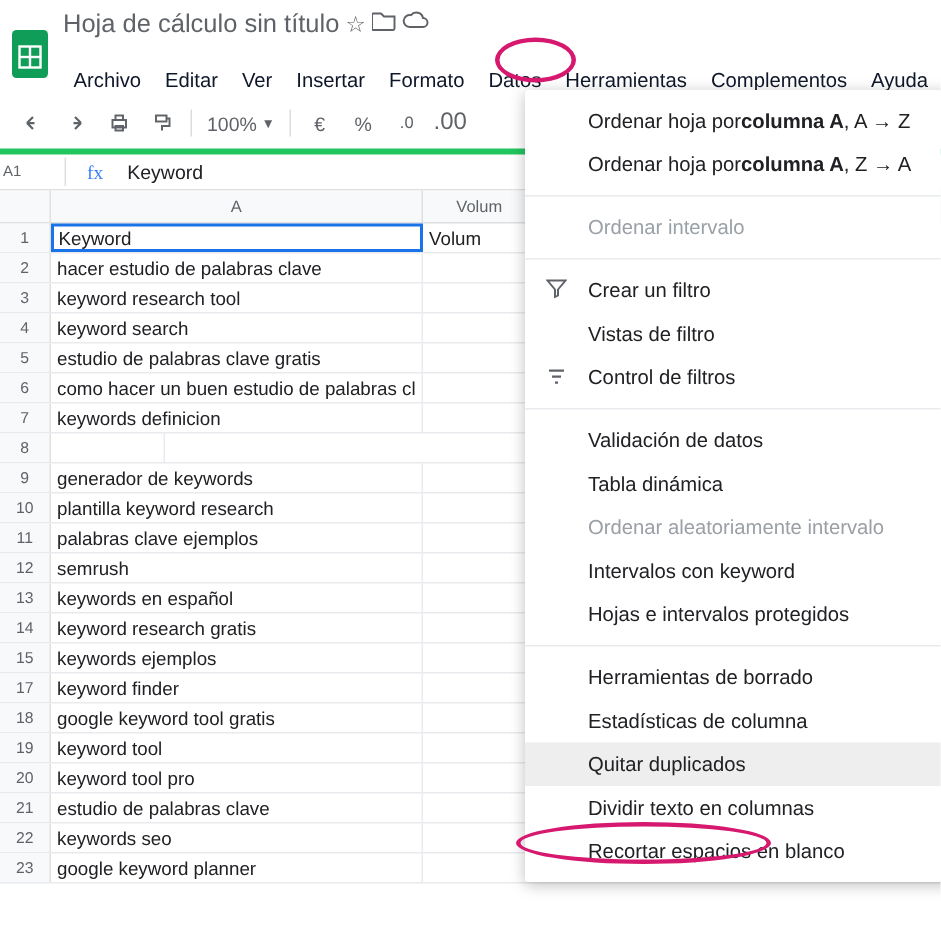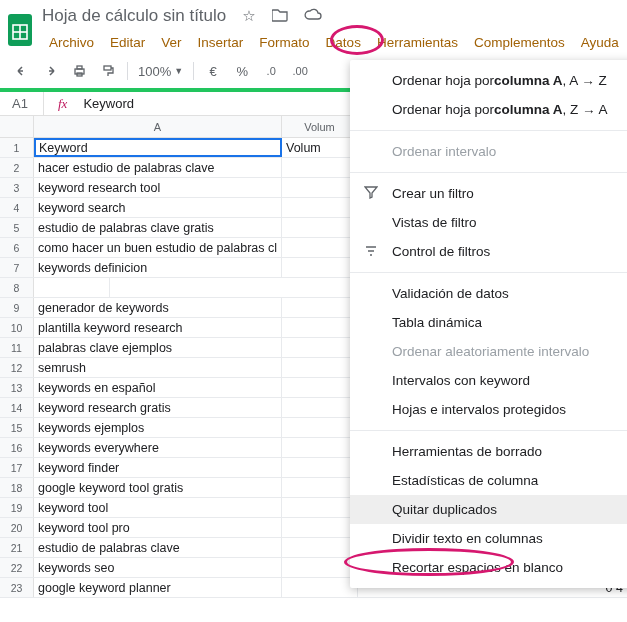--- a/index.html
+++ b/index.html
@@ -2,32 +2,32 @@
 <html><head>
 <meta charset="utf-8">
 <style>
 *{box-sizing:border-box;margin:0;padding:0}
 body{font-family:Arial,sans-serif;font-size:13px;color:#202124;background:#fff;width:627px;height:622px;overflow:hidden;position:relative}
 .header{padding:6px 8px 0 8px}
 .title-row{display:flex;align-items:center;gap:10px}
 .logo{width:26px;height:36px;display:flex;align-items:center;justify-content:center}
 .logo svg{width:24px;height:32px}
 .title-area{flex:1}
-.title-line{display:flex;align-items:center;gap:16px;color:#5f6368;font-size:17px;margin-bottom:2px}
+.title-line{display:flex;align-items:center;gap:4px;color:#5f6368;font-size:17px;margin-bottom:2px}
 .star-icon,.move-icon,.cloud-icon{color:#5f6368;font-size:15px;cursor:pointer}
-.menubar{display:flex;gap:2px;font-size:13.5px;color:#a16207;margin-top:5px}
+.menubar{display:flex;gap:2px;font-size:13.5px;color:#0f172a;margin-top:16px}
 .menu-item{padding:4px 7px;border-radius:4px;cursor:pointer;position:relative}
 .menu-item.active{background:#e6f4ea00}
 .toolbar{display:flex;align-items:center;gap:3px;padding:4px 8px;border-bottom:4px solid #22c55e;color:#5f6368;font-size:13px}
 .tbtn{width:26px;height:26px;display:flex;align-items:center;justify-content:center;cursor:pointer;border-radius:3px}
 .tsep{width:1px;height:18px;background:#dadce0;margin:0 3px}
 .zoom{padding:0 4px;display:flex;align-items:center;gap:3px;cursor:pointer}
 .fx-row{display:flex;align-items:center;border-bottom:1px solid #e0e0e0;font-size:13px;color:#5f6368}
-.name-box{width:44px;padding:4px 12px;border-right:1px solid #e0e0e0;font-size:13px}
-.fx-sym{padding:0 14px;font-style:italic;font-family:serif;color:#be185d}
+.name-box{width:44px;padding:4px 2px;border-right:1px solid #e0e0e0;font-size:10px}
+.fx-sym{padding:0 14px;font-family:serif;color:#3b82f6}
 .fx-val{padding:4px 2px;color:#202124}
 .grid{position:relative}
 .colheads{display:flex;height:22px;background:#f8f9fa;border-bottom:1px solid #e0e0e0}
 .corner{width:34px;border-right:1px solid #e0e0e0}
 .ch{border-right:1px solid #e0e0e0;display:flex;align-items:center;justify-content:center;color:#5f6368;font-size:11px}
 .ch.A{width:248px}
 .ch.B{width:76px}
 .ch.rest{flex:1}
 .rows{}
 .row{display:flex;height:20px;border-bottom:1px solid #e8eaed}
@@ -117,21 +117,21 @@
     </div>
   <div class="tsep"></div>
   <div class="zoom">
       <span>100%</span> 
       <span style="font-size:9px">▼</span>
     </div>
   <div class="tsep"></div>
   <div class="tbtn">€</div>
   <div class="tbtn">%</div>
   <div class="tbtn" style="font-size:11px">.0</div>
-  <div class="tbtn" style="font-size:11px">.00</div>
+  <div class="tbtn" style="font-size:16px">.00</div>
 </div>
 
 <div class="fx-row">
   <div class="name-box">A1</div>
   <div class="fx-sym">fx</div>
   <div class="fx-val">Keyword</div>
 </div>
 
 <div class="grid">
   <div class="colheads">
@@ -224,26 +224,20 @@
         <div class="cB"></div>
         <div class="cRest">70</div>
       </div>
       <div class="row">
         <div class="rh">15</div>
         <div class="cA">keywords ejemplos</div>
         <div class="cB"></div>
         <div class="cRest">50</div>
       </div>
       <div class="row">
-        <div class="rh">16</div>
-        <div class="cA">keywords everywhere</div>
-        <div class="cB"></div>
-        <div class="cRest">0</div>
-      </div>
-      <div class="row">
         <div class="rh">17</div>
         <div class="cA">keyword finder</div>
         <div class="cB"></div>
         <div class="cRest">0 6</div>
       </div>
       <div class="row">
         <div class="rh">18</div>
         <div class="cA">google keyword tool gratis</div>
         <div class="cB"></div>
         <div class="cRest">0 1</div>

